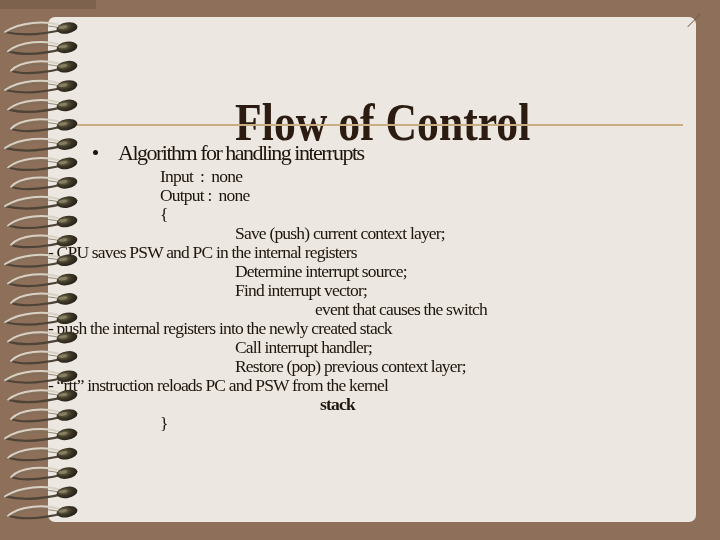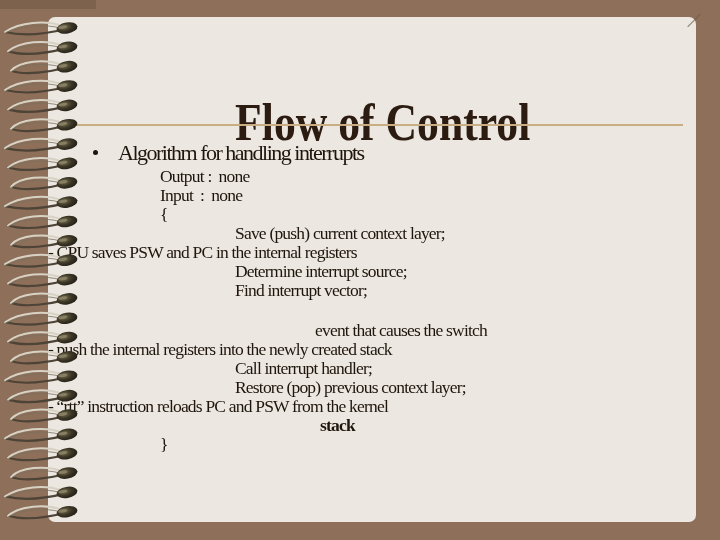--- a/index.html
+++ b/index.html
@@ -19,21 +19,21 @@
   .title-inner{display:inline-block;transform:translateX(11px) scaleX(.84);}
   .divider{position:absolute;top:107px;left:24px;width:611px;height:2px;background:var(--divider,#c9ae84);}
   .bullet-row{position:absolute;top:123px;left:45px;display:flex;align-items:flex-start;}
   .bullet-dot{width:5px;height:5px;border-radius:50%;background:var(--body-text,#1e150c);margin-top:10px;flex:none;}
   .bullet-text{margin-left:20px;font-size:22px;line-height:26px;letter-spacing:-1.5px;color:var(--body-text,#1e150c);}
   .algo{position:absolute;top:150px;left:0;width:100%;font-size:17.5px;line-height:19px;letter-spacing:-.8px;color:var(--body-text,#1e150c);}
   .algo-line{white-space:pre;}
   .i0{padding-left:112px;}
   .i1{padding-left:187px;}
   .i2{}
-  .i3{padding-left:267px;margin-top:21px;}
+  .i3{padding-left:267px;}
   .i4{padding-left:272px;font-weight:bold;}
   #spiral-svg{position:absolute;left:0;top:0;z-index:5;}
 </style>
 </head>
 <body>
 
 <div class="screen">
 
   <div class="top-shadow"></div>
 
@@ -43,22 +43,22 @@
     <h1 class="title"><span class="title-inner">Flow of Control</span></h1>
 
     <div class="divider"></div>
 
     <div class="bullet-row">
       <span class="bullet-dot"></span>
       <span class="bullet-text">Algorithm for handling interrupts</span>
     </div>
 
     <div class="algo" id="algo-block">
+        <div class="algo-line i0">Input  :  none</div>
         <div class="algo-line i0">Output :  none</div>
-        <div class="algo-line i0">Input  :  none</div>
         <div class="algo-line i0">{</div>
         <div class="algo-line i1">Save (push) current context layer;</div>
         <div class="algo-line i2">- CPU saves PSW and PC in the internal registers</div>
         <div class="algo-line i1">Determine interrupt source;</div>
         <div class="algo-line i1">Find interrupt vector;</div>
         <div class="algo-line i3">event that causes the switch</div>
         <div class="algo-line i2">- push the internal registers into the newly created stack</div>
         <div class="algo-line i1">Call interrupt handler;</div>
         <div class="algo-line i1">Restore (pop) previous context layer;</div>
         <div class="algo-line i2">- “rtt” instruction reloads PC and PSW from the kernel</div>

